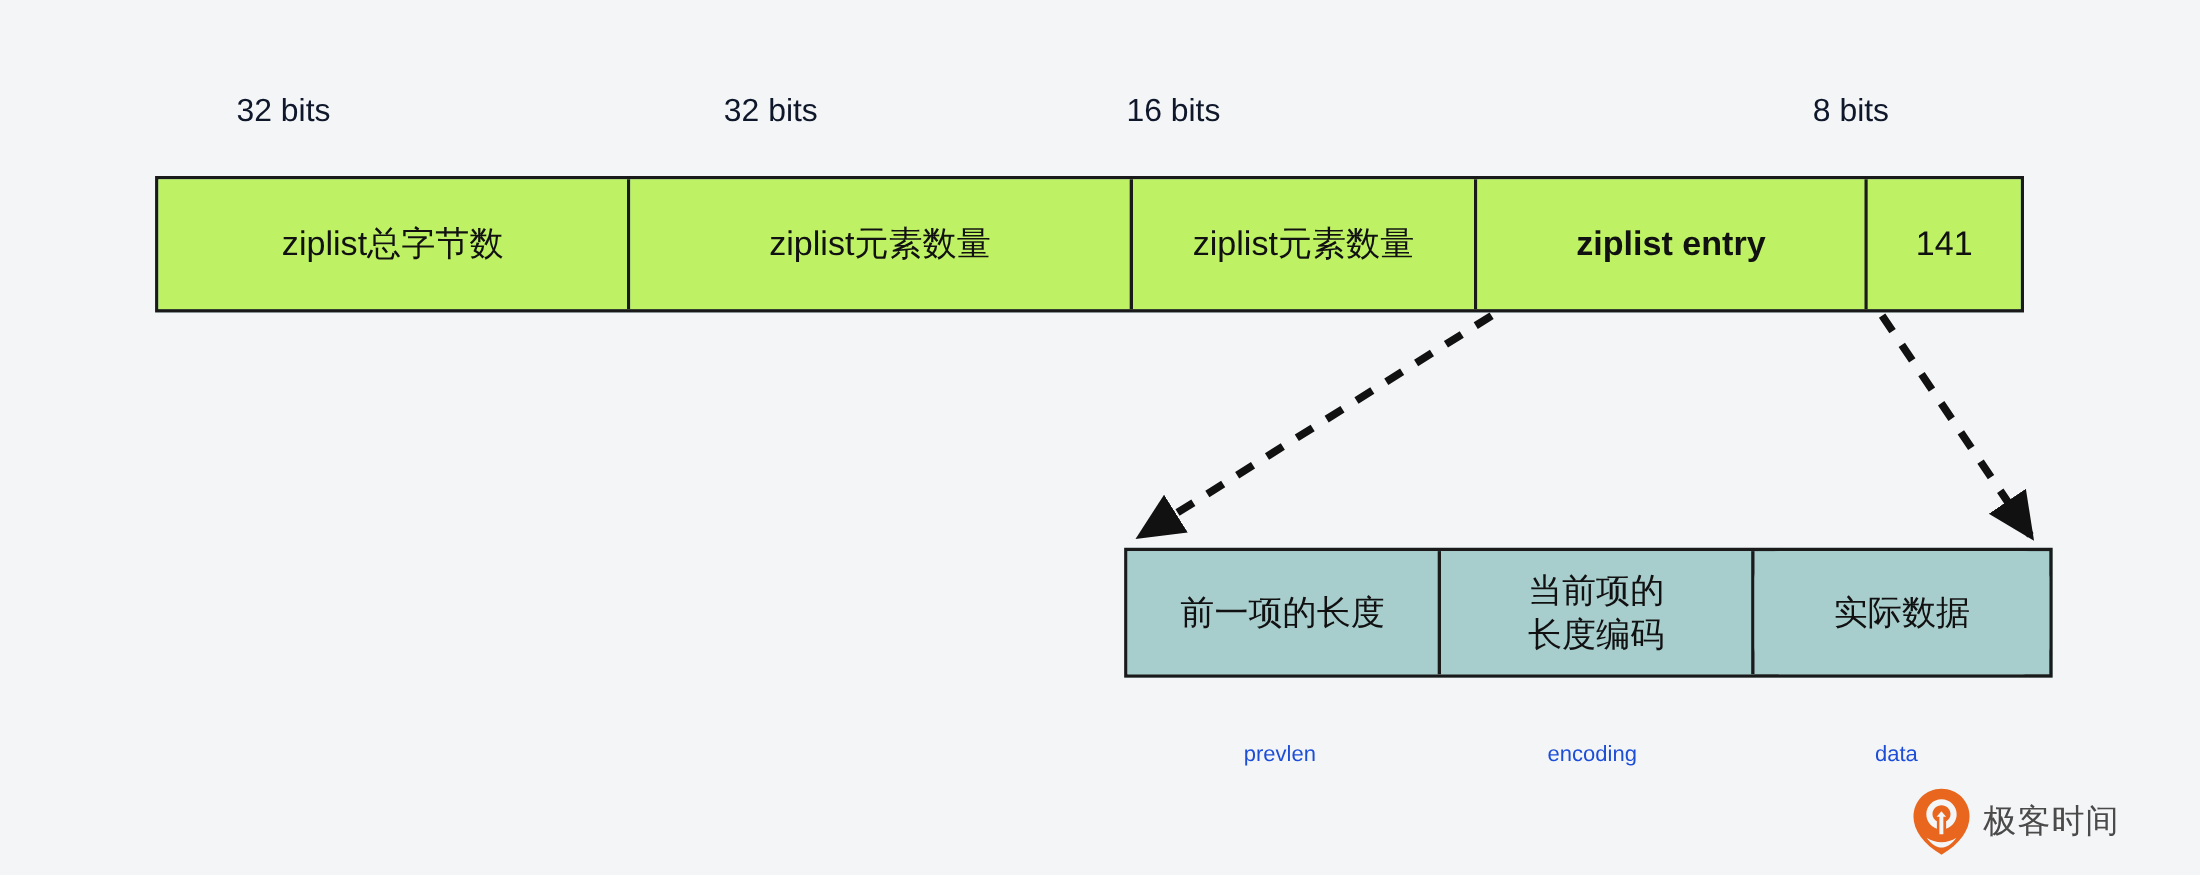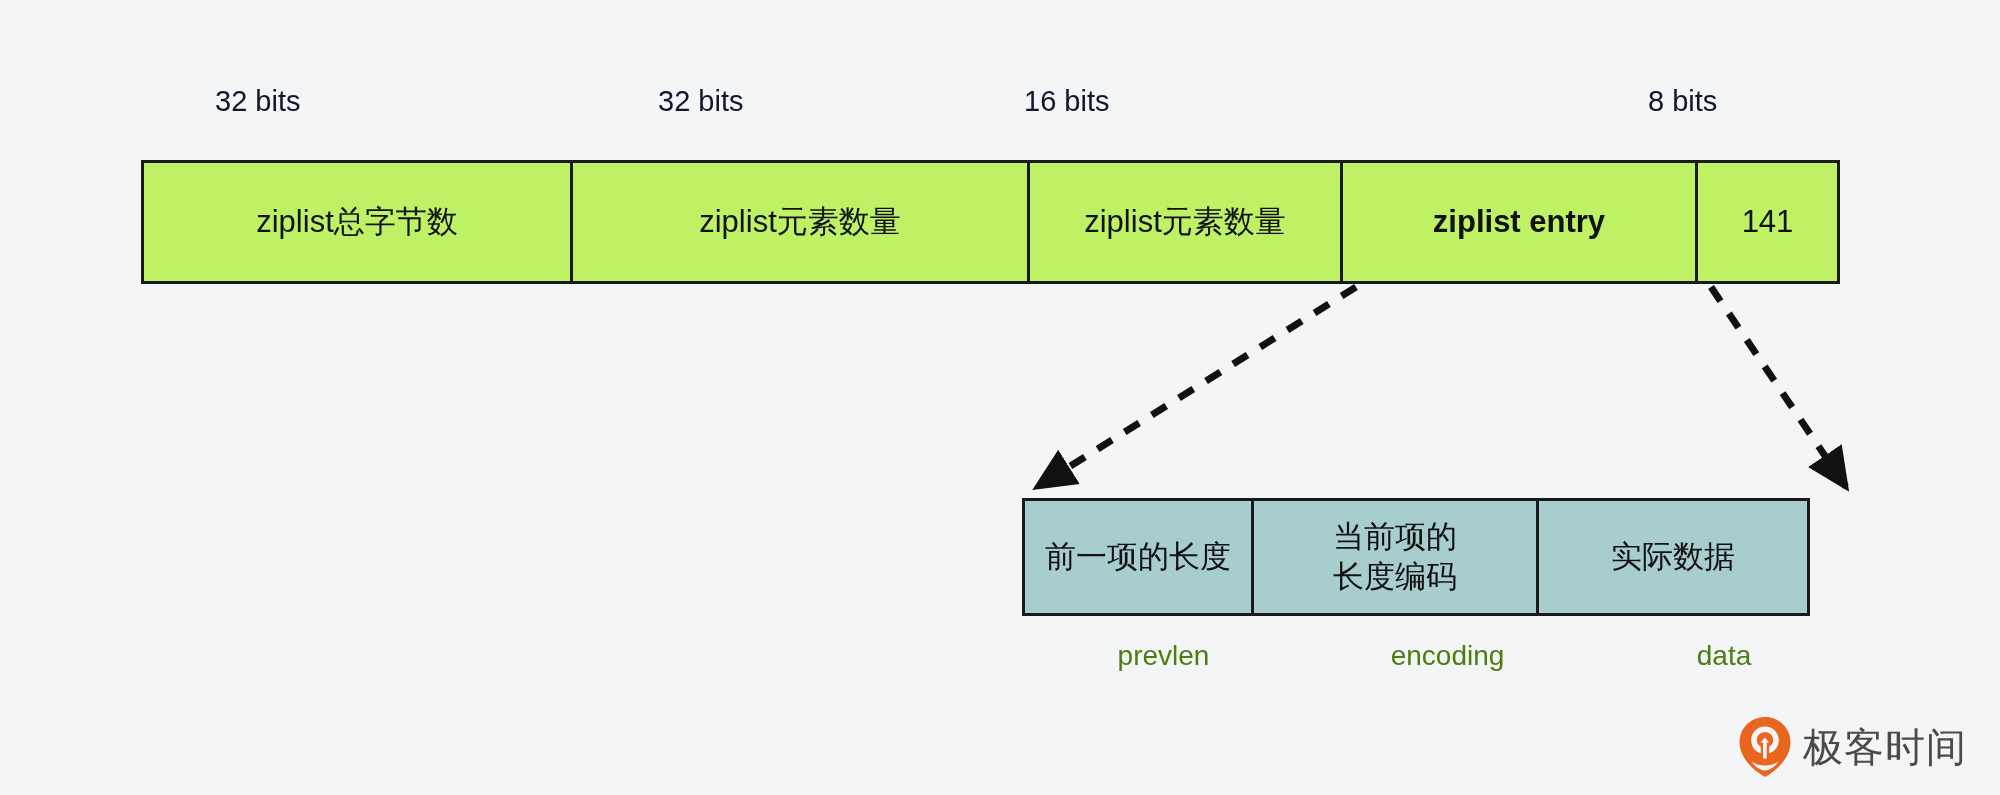--- a/index.html
+++ b/index.html
@@ -92,51 +92,51 @@
     justify-content: center;
     font-size: 31px;
     color: #111111;
     white-space: nowrap;
     line-height: 1.28;
   }
   .en-cell:last-child {
     border-right: none;
     border-radius: 24px;
   }
-  .en-c0 { width: 229px; }
+  .en-c0 { width: 285px; }
   .en-c1 { width: 285px; }
   .en-c2 { width: 268px; }
 
   
   .caption {
     position: absolute;
-    top: 642px;
-    font-size: 28px;
-    color: #4d7c0f;
+    top: 676px;
+    font-size: 20px;
+    color: #1d4ed8;
     text-align: center;
     white-space: nowrap;
     line-height: 1;
   }
 
   
   #watermark {
     position: absolute;
     left: 1738px;
     top: 716px;
     display: flex;
     align-items: center;
     gap: 11px;
   }
   #watermark .logo-mark {
     width: 54px;
     height: 62px;
     display: block;
   }
   #watermark .logo-text {
-    font-size: 40px;
+    font-size: 30px;
     color: #4a4a4a;
     letter-spacing: 1px;
     white-space: nowrap;
     line-height: 1;
   }
 </style>
 </head>
 <body>
 
 <div id="stage">

